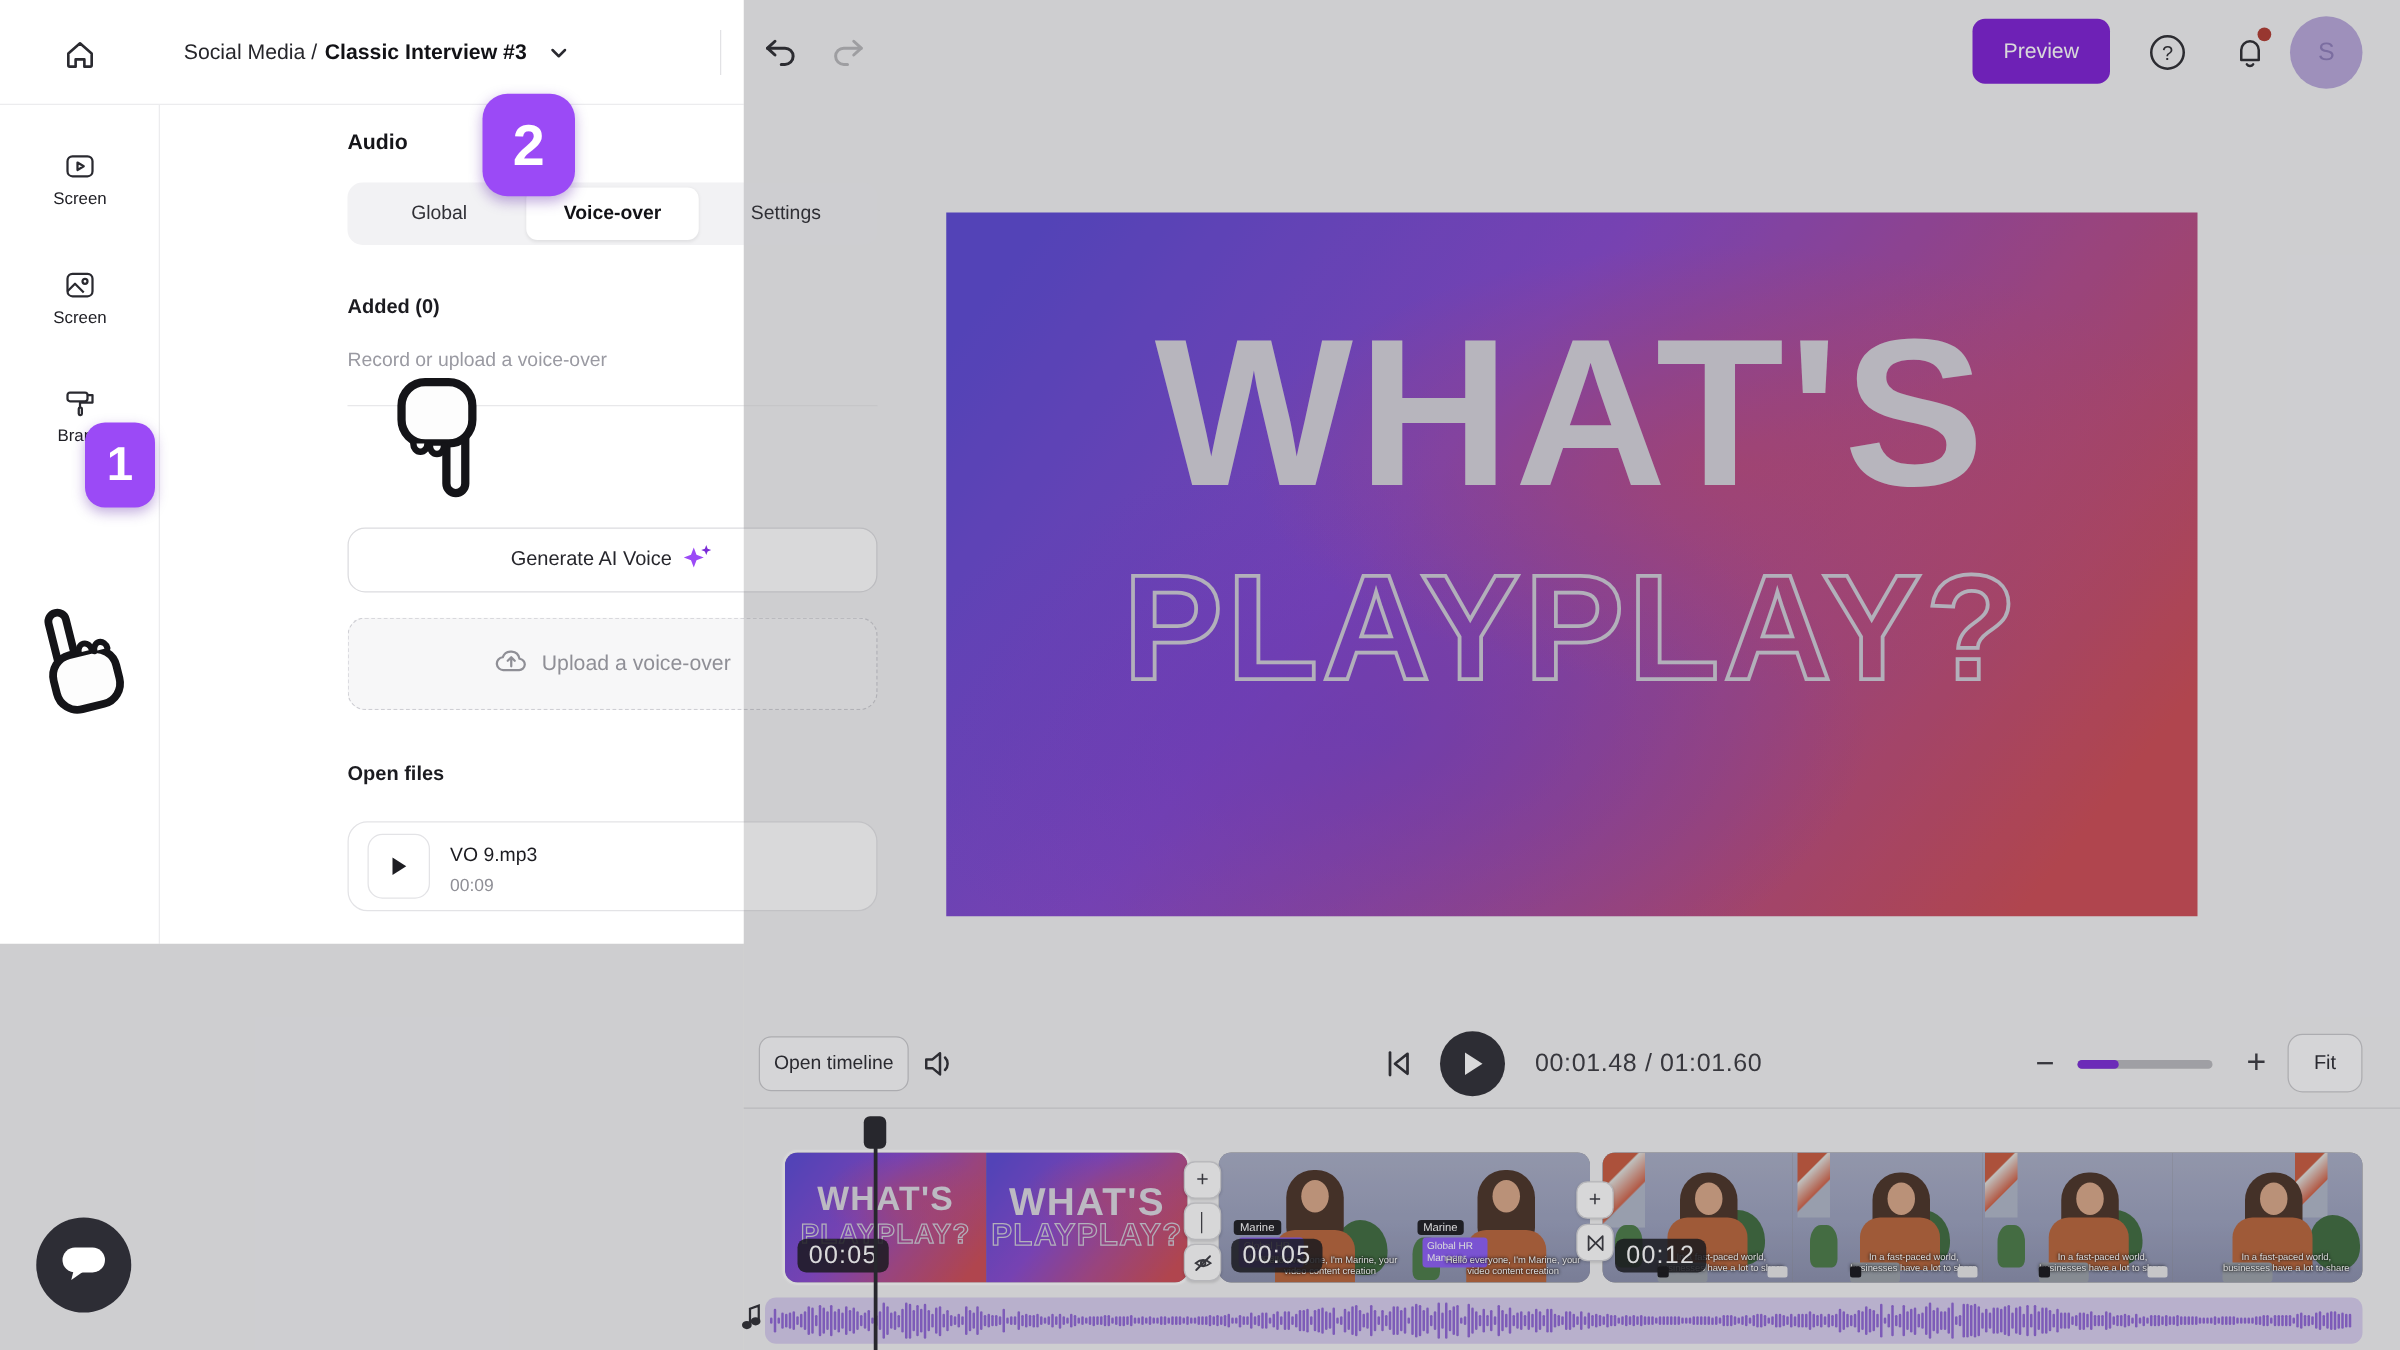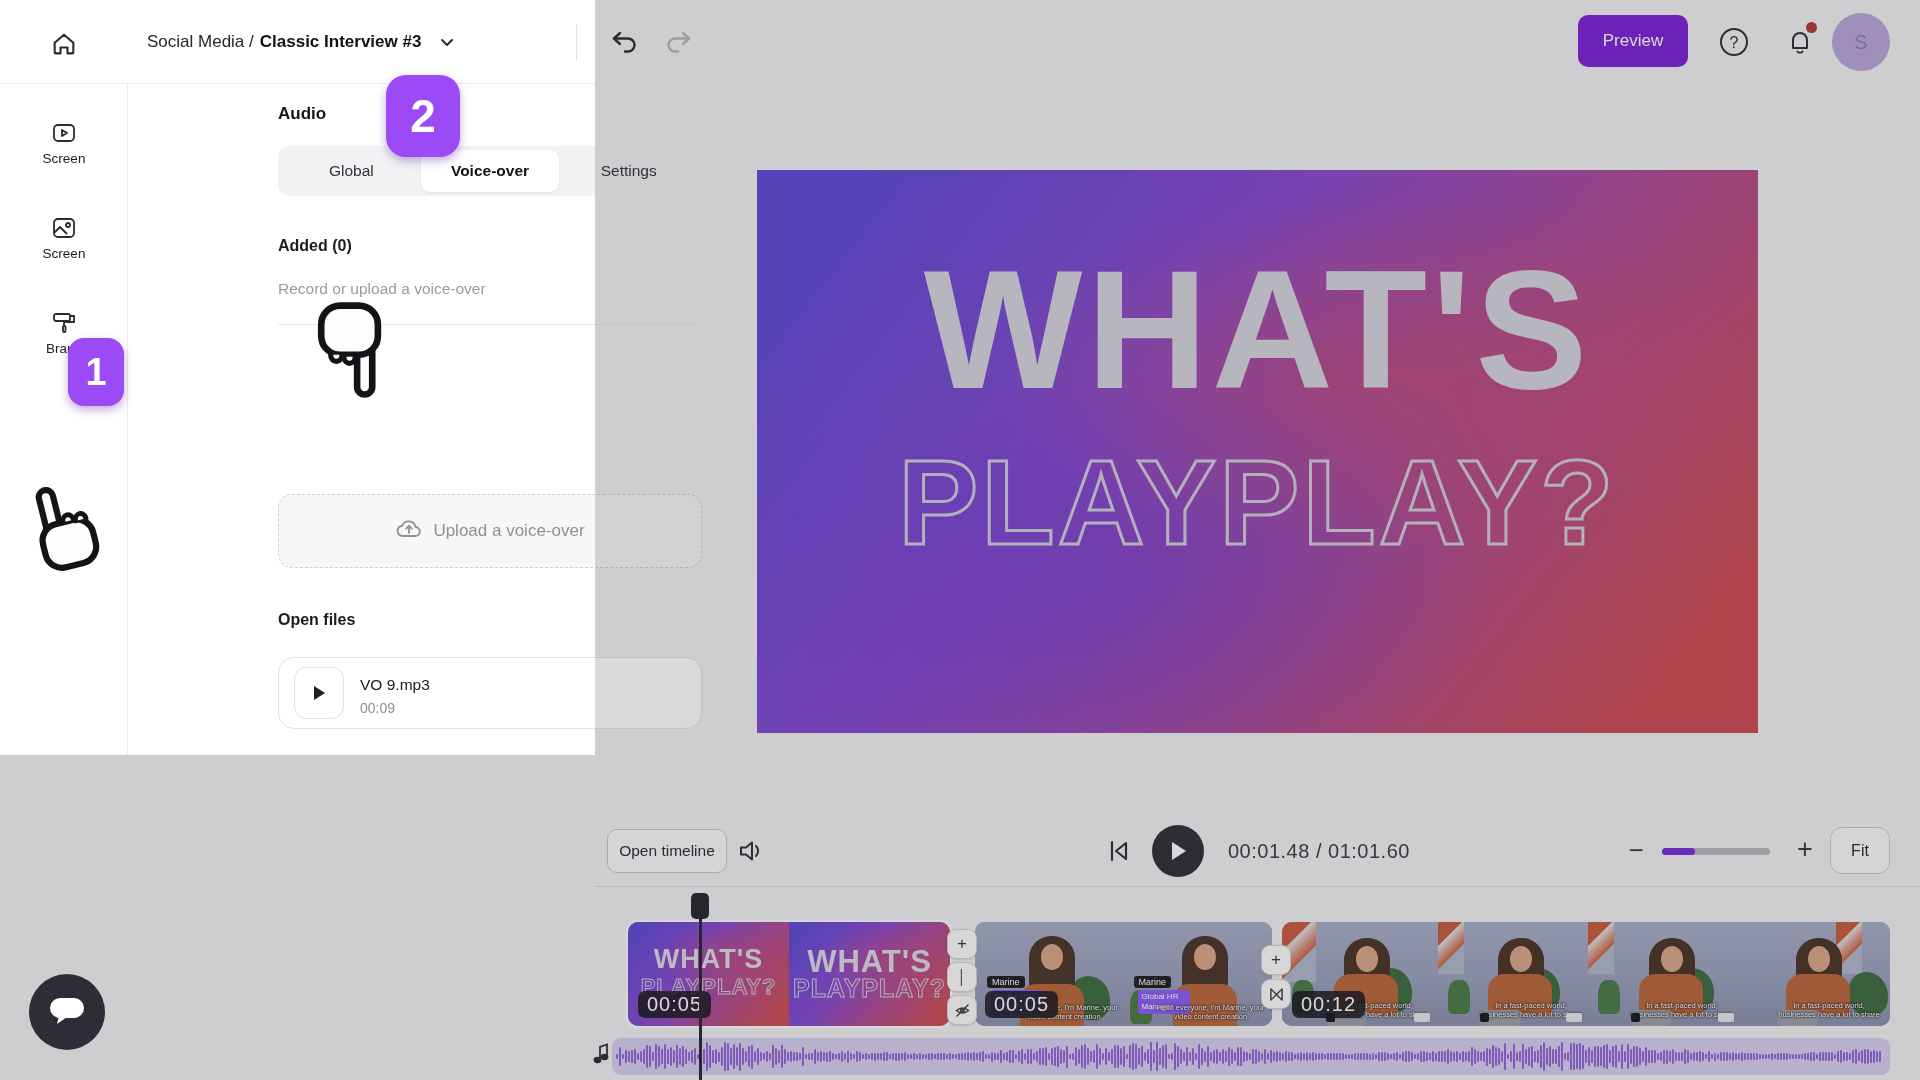--- a/index.html
+++ b/index.html
@@ -803,20 +803,29 @@
   <div class="abs panel">
     <div class="abs panel-title">Audio</div>
     <div class="abs tabs">
       <div class="tab">Global</div>
       <div class="tab active">Voice-over</div>
       <div class="tab">Settings</div>
     </div>
     <div class="abs added-label">Added (0)</div>
     <div class="abs hint">Record or upload a voice-over</div>
     <div class="abs hr1"></div>
+    <div class="abs btn-outline btn-generate">
+      <span>Generate AI Voice</span>
+      <span>
+        <svg width="26" height="24" viewBox="0 0 26 24" fill="#9b4af6">
+          <path d="M10 4 L12.2 9.8 L18 12 L12.2 14.2 L10 20 L7.8 14.2 L2 12 L7.8 9.8 Z"></path>
+          <path d="M20 2 L21.1 4.9 L24 6 L21.1 7.1 L20 10 L18.9 7.1 L16 6 L18.9 4.9 Z" fill="#7a2bd6"></path>
+        </svg>
+      </span>
+    </div>
     <div class="abs btn-upload">
       <span>
         <svg width="28" height="24" viewBox="0 0 28 24" fill="none" stroke="#8f8f96" stroke-width="1.8" stroke-linecap="round" stroke-linejoin="round">
           <path d="M8 19 h12 a4.5 4.5 0 0 0 0.6 -9 a7 7 0 0 0 -13.4 -1.2 A4.8 4.8 0 0 0 8 19 Z"></path>
           <path d="M14 16 v-7 M11.2 11.6 L14 8.8 L16.8 11.6"></path>
         </svg>
       </span>
       <span>Upload a voice-over</span>
     </div>
     <div class="abs files-label">Open files</div>

